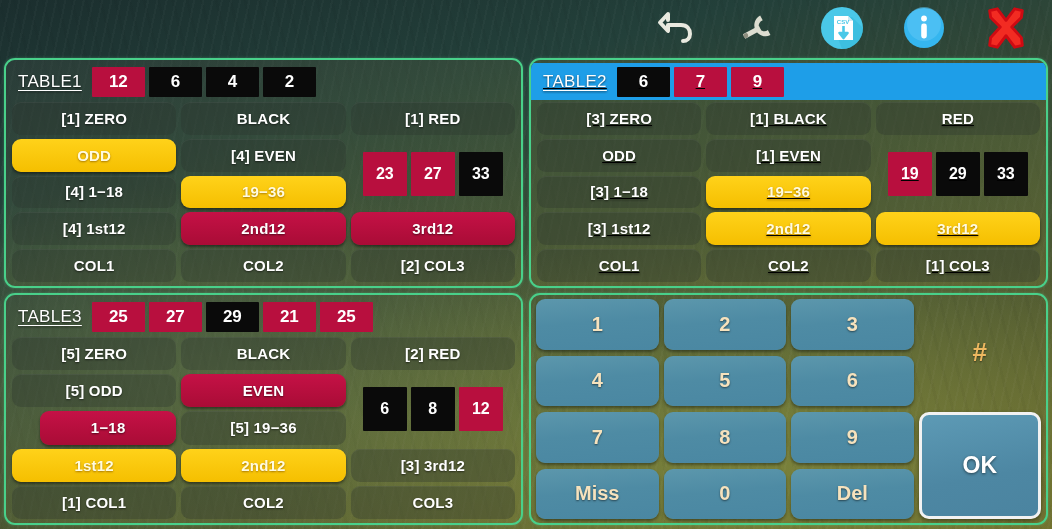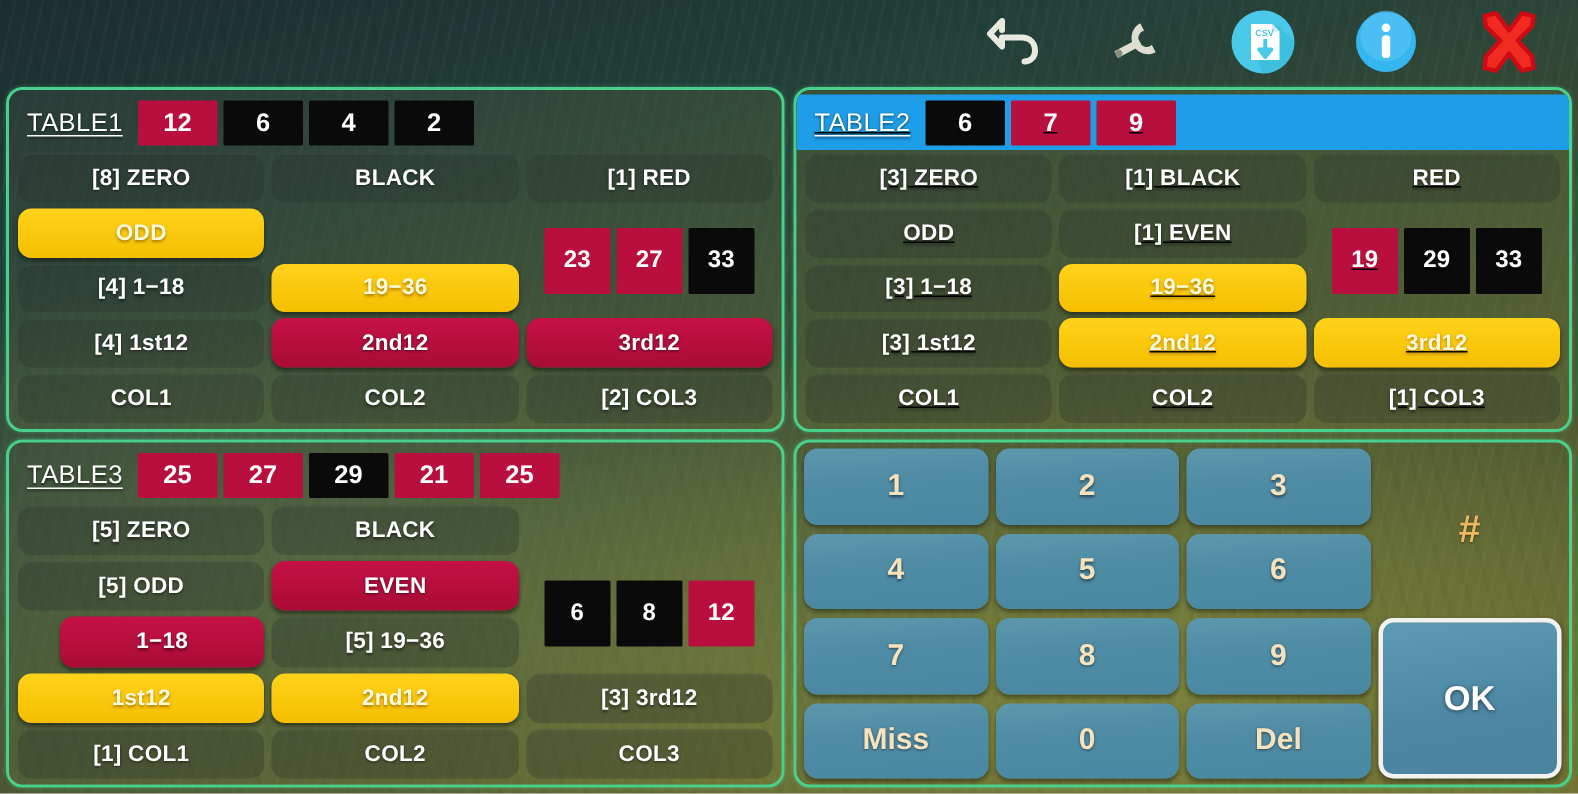--- a/index.html
+++ b/index.html
@@ -269,24 +269,25 @@
       <div class="tbl-header">
         <div class="tbl-name">TABLE1</div>
         <div class="chips">
           <div class="chip red">12</div>
           <div class="chip black">6</div>
           <div class="chip black">4</div>
           <div class="chip black">2</div>
         </div>
       </div>
       <div class="bet-grid">
-        <div class="cell off" style="grid-area: 1 / 1;">[8] ZERO</div>
+        <div class="cell off" style="grid-area: 1 / 1;">[1] ZERO</div>
         <div class="cell off" style="grid-area: 1 / 2;">BLACK</div>
         <div class="cell off" style="grid-area: 1 / 3;">[1] RED</div>
         <div class="cell yellow" style="grid-area: 2 / 1;">ODD</div>
+        <div class="cell off" style="grid-area: 2 / 2;">[4] EVEN</div>
         <div class="cell off" style="grid-area: 3 / 1;">[4] 1−18</div>
         <div class="cell yellow" style="grid-area: 3 / 2;">19−36</div>
         <div class="cell off" style="grid-area: 4 / 1;">[4] 1st12</div>
         <div class="cell red" style="grid-area: 4 / 2;">2nd12</div>
         <div class="cell red" style="grid-area: 4 / 3;">3rd12</div>
         <div class="cell off" style="grid-area: 5 / 1;">COL1</div>
         <div class="cell off" style="grid-area: 5 / 2;">COL2</div>
         <div class="cell off" style="grid-area: 5 / 3;">[2] COL3</div>
         <div class="mini-chips">
           <div class="mini red">23</div>
@@ -336,20 +337,21 @@
           <div class="chip red">25</div>
           <div class="chip red">27</div>
           <div class="chip black">29</div>
           <div class="chip red">21</div>
           <div class="chip red">25</div>
         </div>
       </div>
       <div class="bet-grid">
         <div class="cell off" style="grid-area: 1 / 1;">[5] ZERO</div>
         <div class="cell off" style="grid-area: 1 / 2;">BLACK</div>
+        <div class="cell off" style="grid-area: 1 / 3;">[2] RED</div>
         <div class="cell off" style="grid-area: 2 / 1;">[5] ODD</div>
         <div class="cell red" style="grid-area: 2 / 2;">EVEN</div>
         <div class="cell red" style="grid-area: 3 / 1; margin-left: 28px;">1−18</div>
         <div class="cell off" style="grid-area: 3 / 2;">[5] 19−36</div>
         <div class="cell yellow" style="grid-area: 4 / 1;">1st12</div>
         <div class="cell yellow" style="grid-area: 4 / 2;">2nd12</div>
         <div class="cell off" style="grid-area: 4 / 3;">[3] 3rd12</div>
         <div class="cell off" style="grid-area: 5 / 1;">[1] COL1</div>
         <div class="cell off" style="grid-area: 5 / 2;">COL2</div>
         <div class="cell off" style="grid-area: 5 / 3;">COL3</div>

